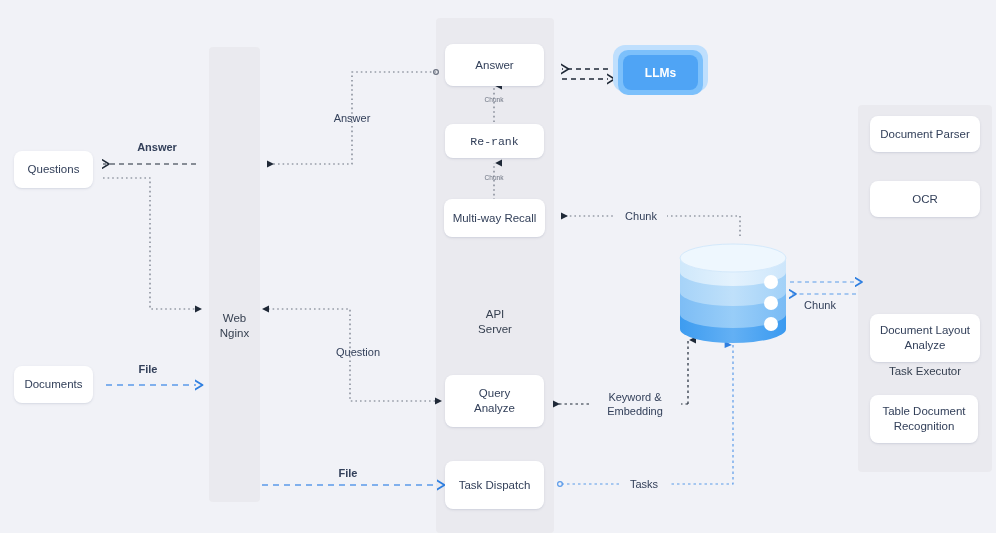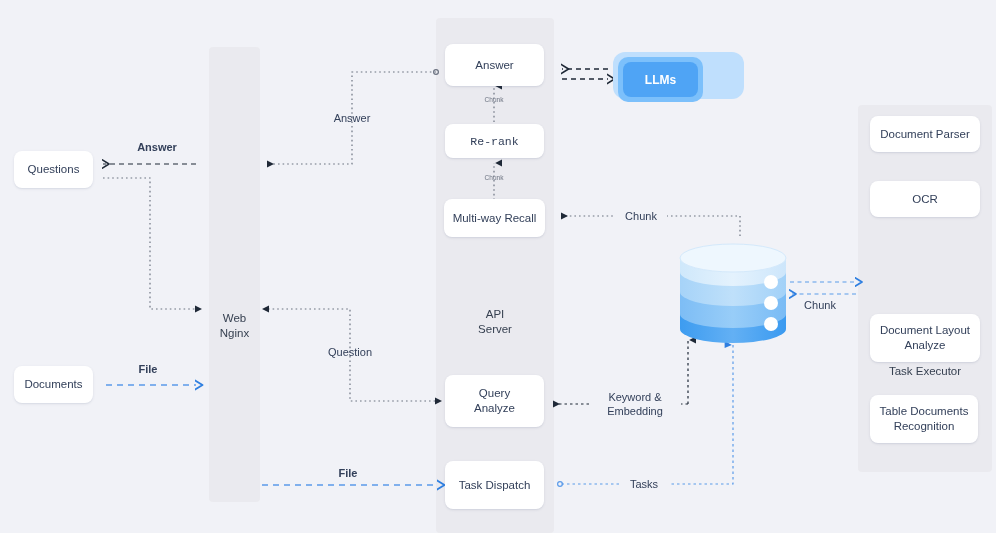--- a/index.html
+++ b/index.html
@@ -217,25 +217,25 @@
     <span>Document Parser</span>
   </div>
   <div class="card" style="left:870px; top:181px; width:110px; height:36px;">
     <span>OCR</span>
   </div>
   <div class="card" style="left:870px; top:314px; width:110px; height:48px; white-space:pre-line;">
     <span style="white-space:pre-line;">Document Layout
 Analyze</span>
   </div>
   <div class="card" style="left:870px; top:395px; width:108px; height:48px; white-space:pre-line;">
-    <span style="white-space:pre-line;">Table Documents
+    <span style="white-space:pre-line;">Table Document
 Recognition</span>
   </div>
 
-  <div id="llm-outer" style="left:613px; top:52px; width:95px; height:47px;padding-left:36px;">
+  <div id="llm-outer" style="left:613px; top:45px; width:95px; height:47px;">
     <div id="llm-mid" style="left:5px; top:5px; width:85px; height:45px;">
       <div id="llm-inner" style="left:5px; top:5px; width:75px; height:35px;">
         <span>LLMs</span>
       </div>
     </div>
   </div>
 
   <div id="db" style="left:678px; top:242px; width:110px; height:103px;">
     <svg width="110" height="103" viewBox="0 0 110 103">
       <defs>
@@ -276,21 +276,21 @@
       <circle cx="93" cy="82" r="7" fill="#ffffff"></circle>
     </svg>
   </div>
 
   <div class="edge-label" style="left:120px; top:140px; width:74px;">Answer</div>
 
   <div class="edge-label" style="left:118px; top:362px; width:60px;">File</div>
 
   <div class="edge-label plain" style="left:315px; top:111px; width:74px;">Answer</div>
 
-  <div class="edge-label plain" style="left:312px; top:345px; width:76px;">Question</div>
+  <div class="edge-label plain" style="left:320px; top:345px; width:76px;">Question</div>
 
   <div class="edge-label" style="left:318px; top:466px; width:60px;">File</div>
 
   <div class="edge-label tiny" style="left:474px; top:96px; width:40px;">Chunk</div>
 
   <div class="edge-label tiny" style="left:474px; top:174px; width:40px;">Chunk</div>
 
   <div class="edge-label plain" style="left:615px; top:209px; width:52px; background:#f1f2f7;">Chunk</div>
 
   <div class="edge-label plain" style="left:794px; top:298px; width:52px;">Chunk</div>

